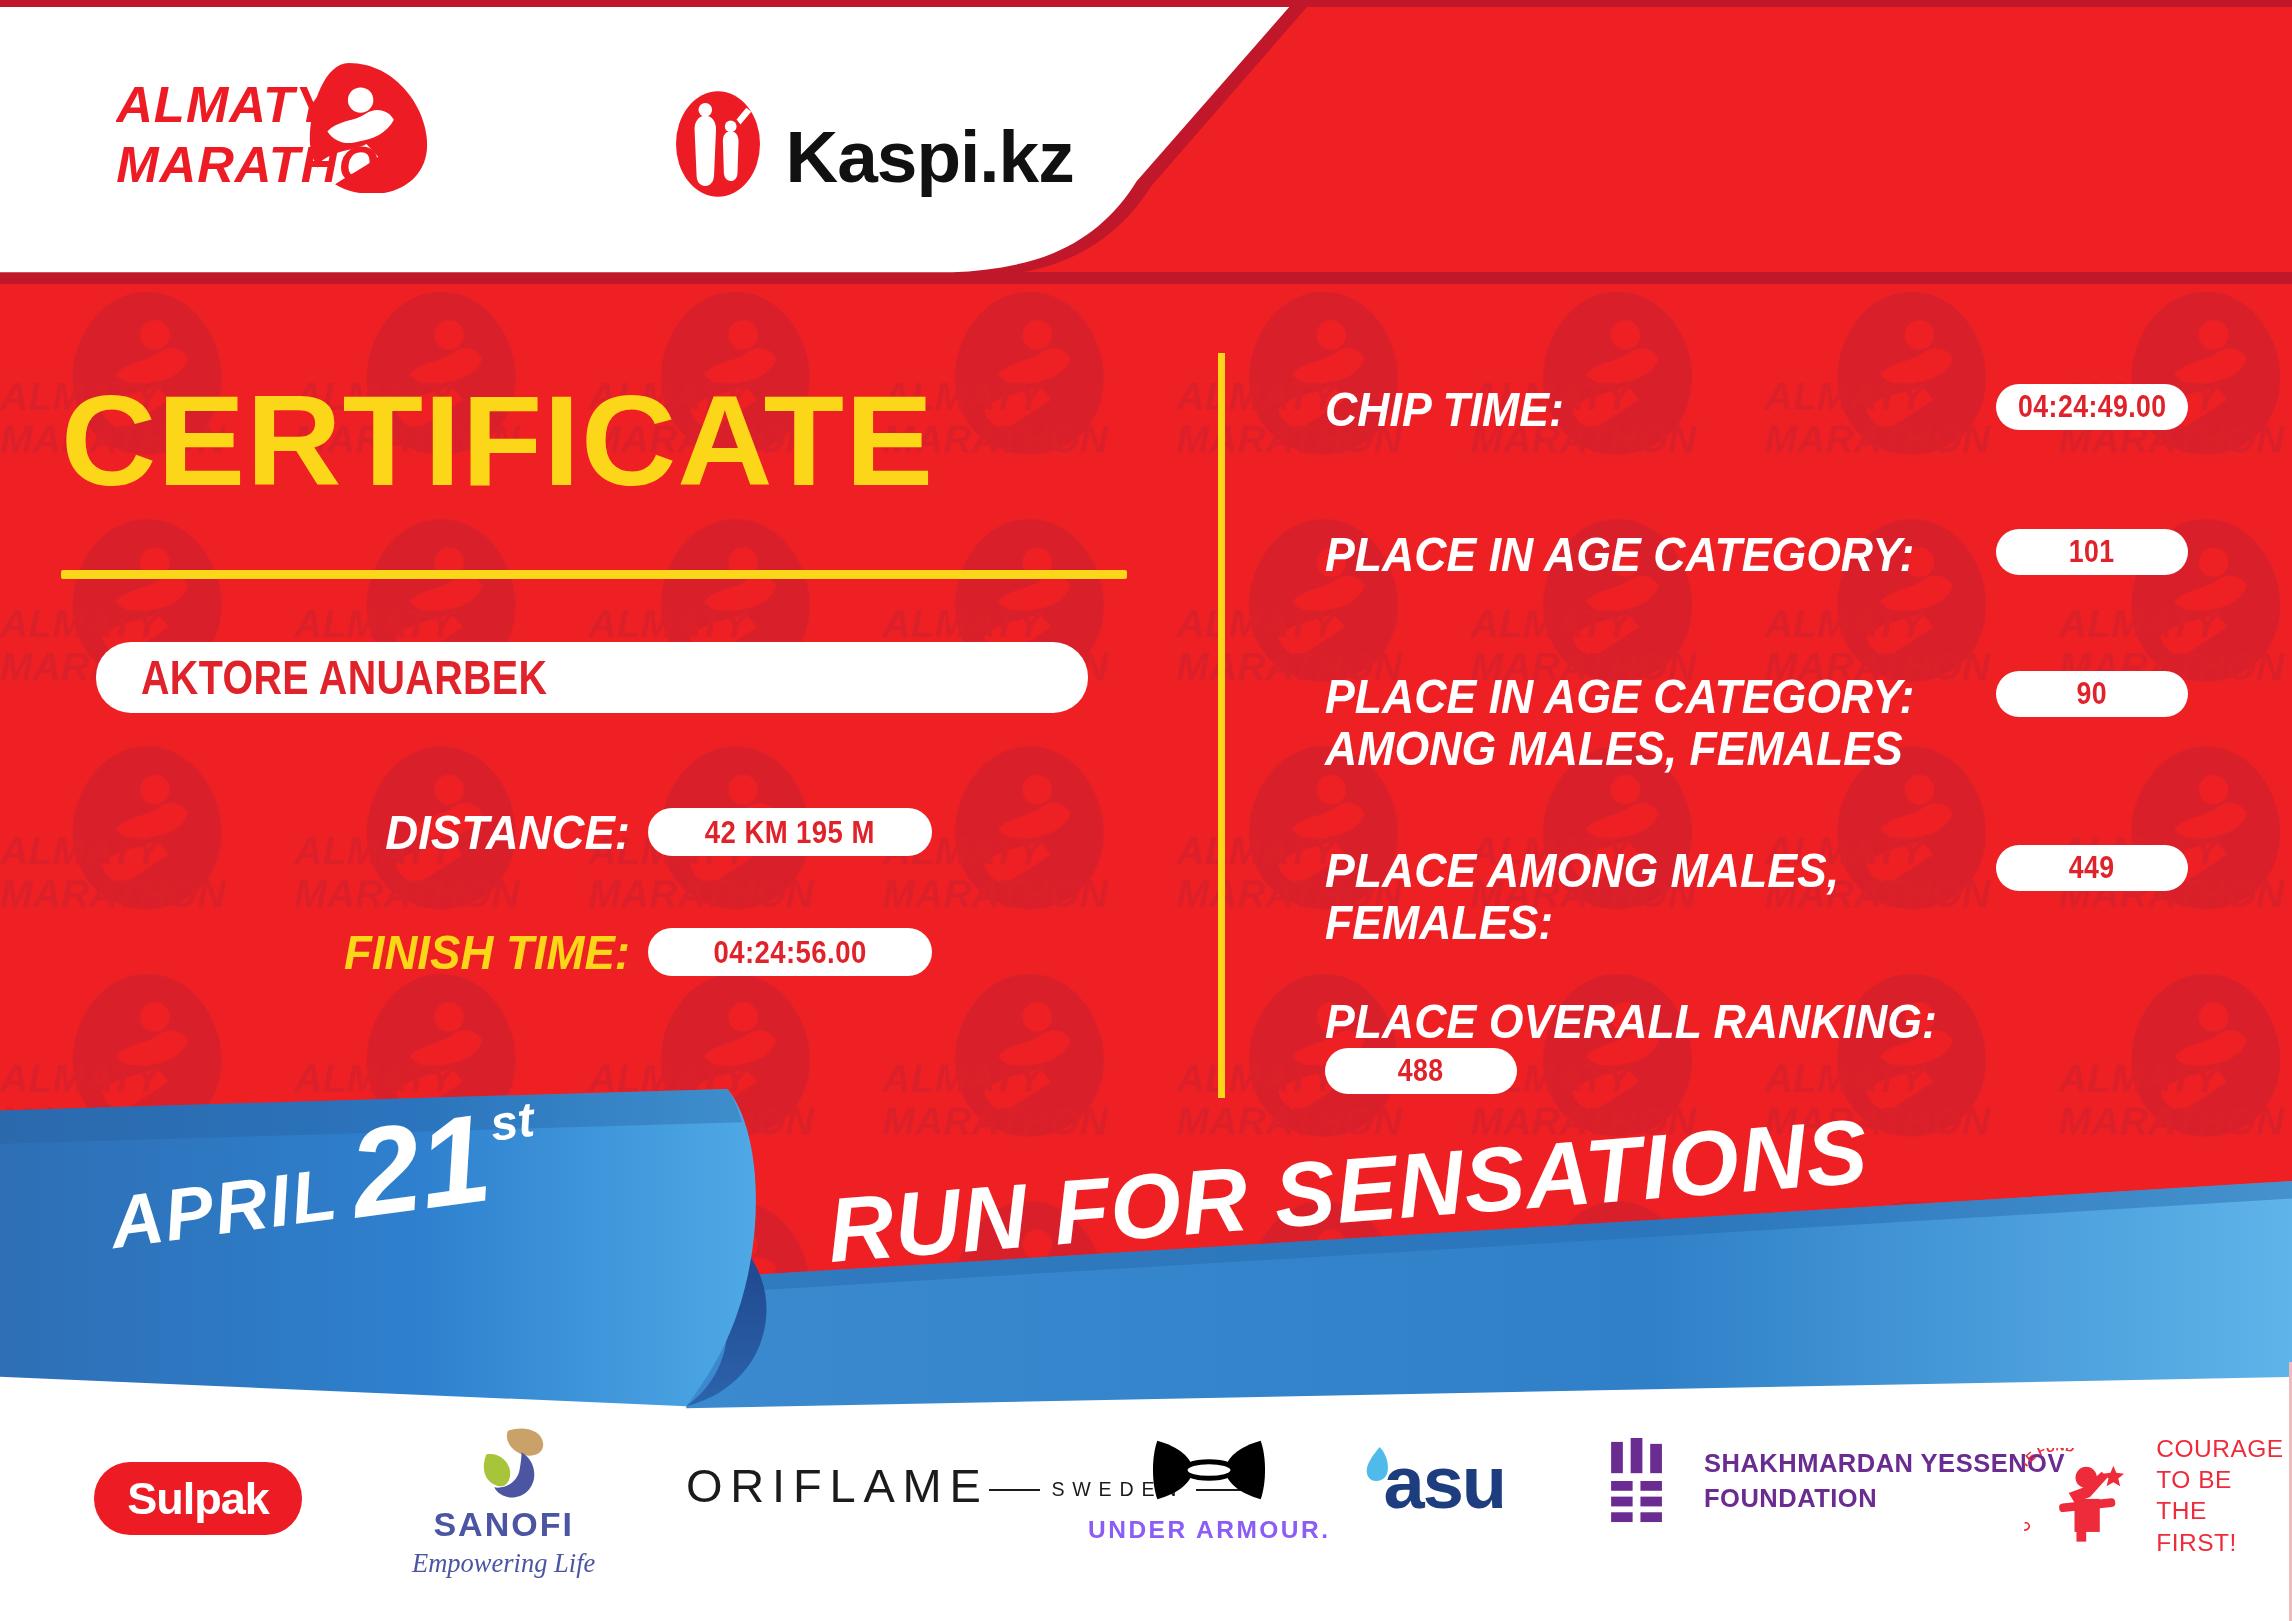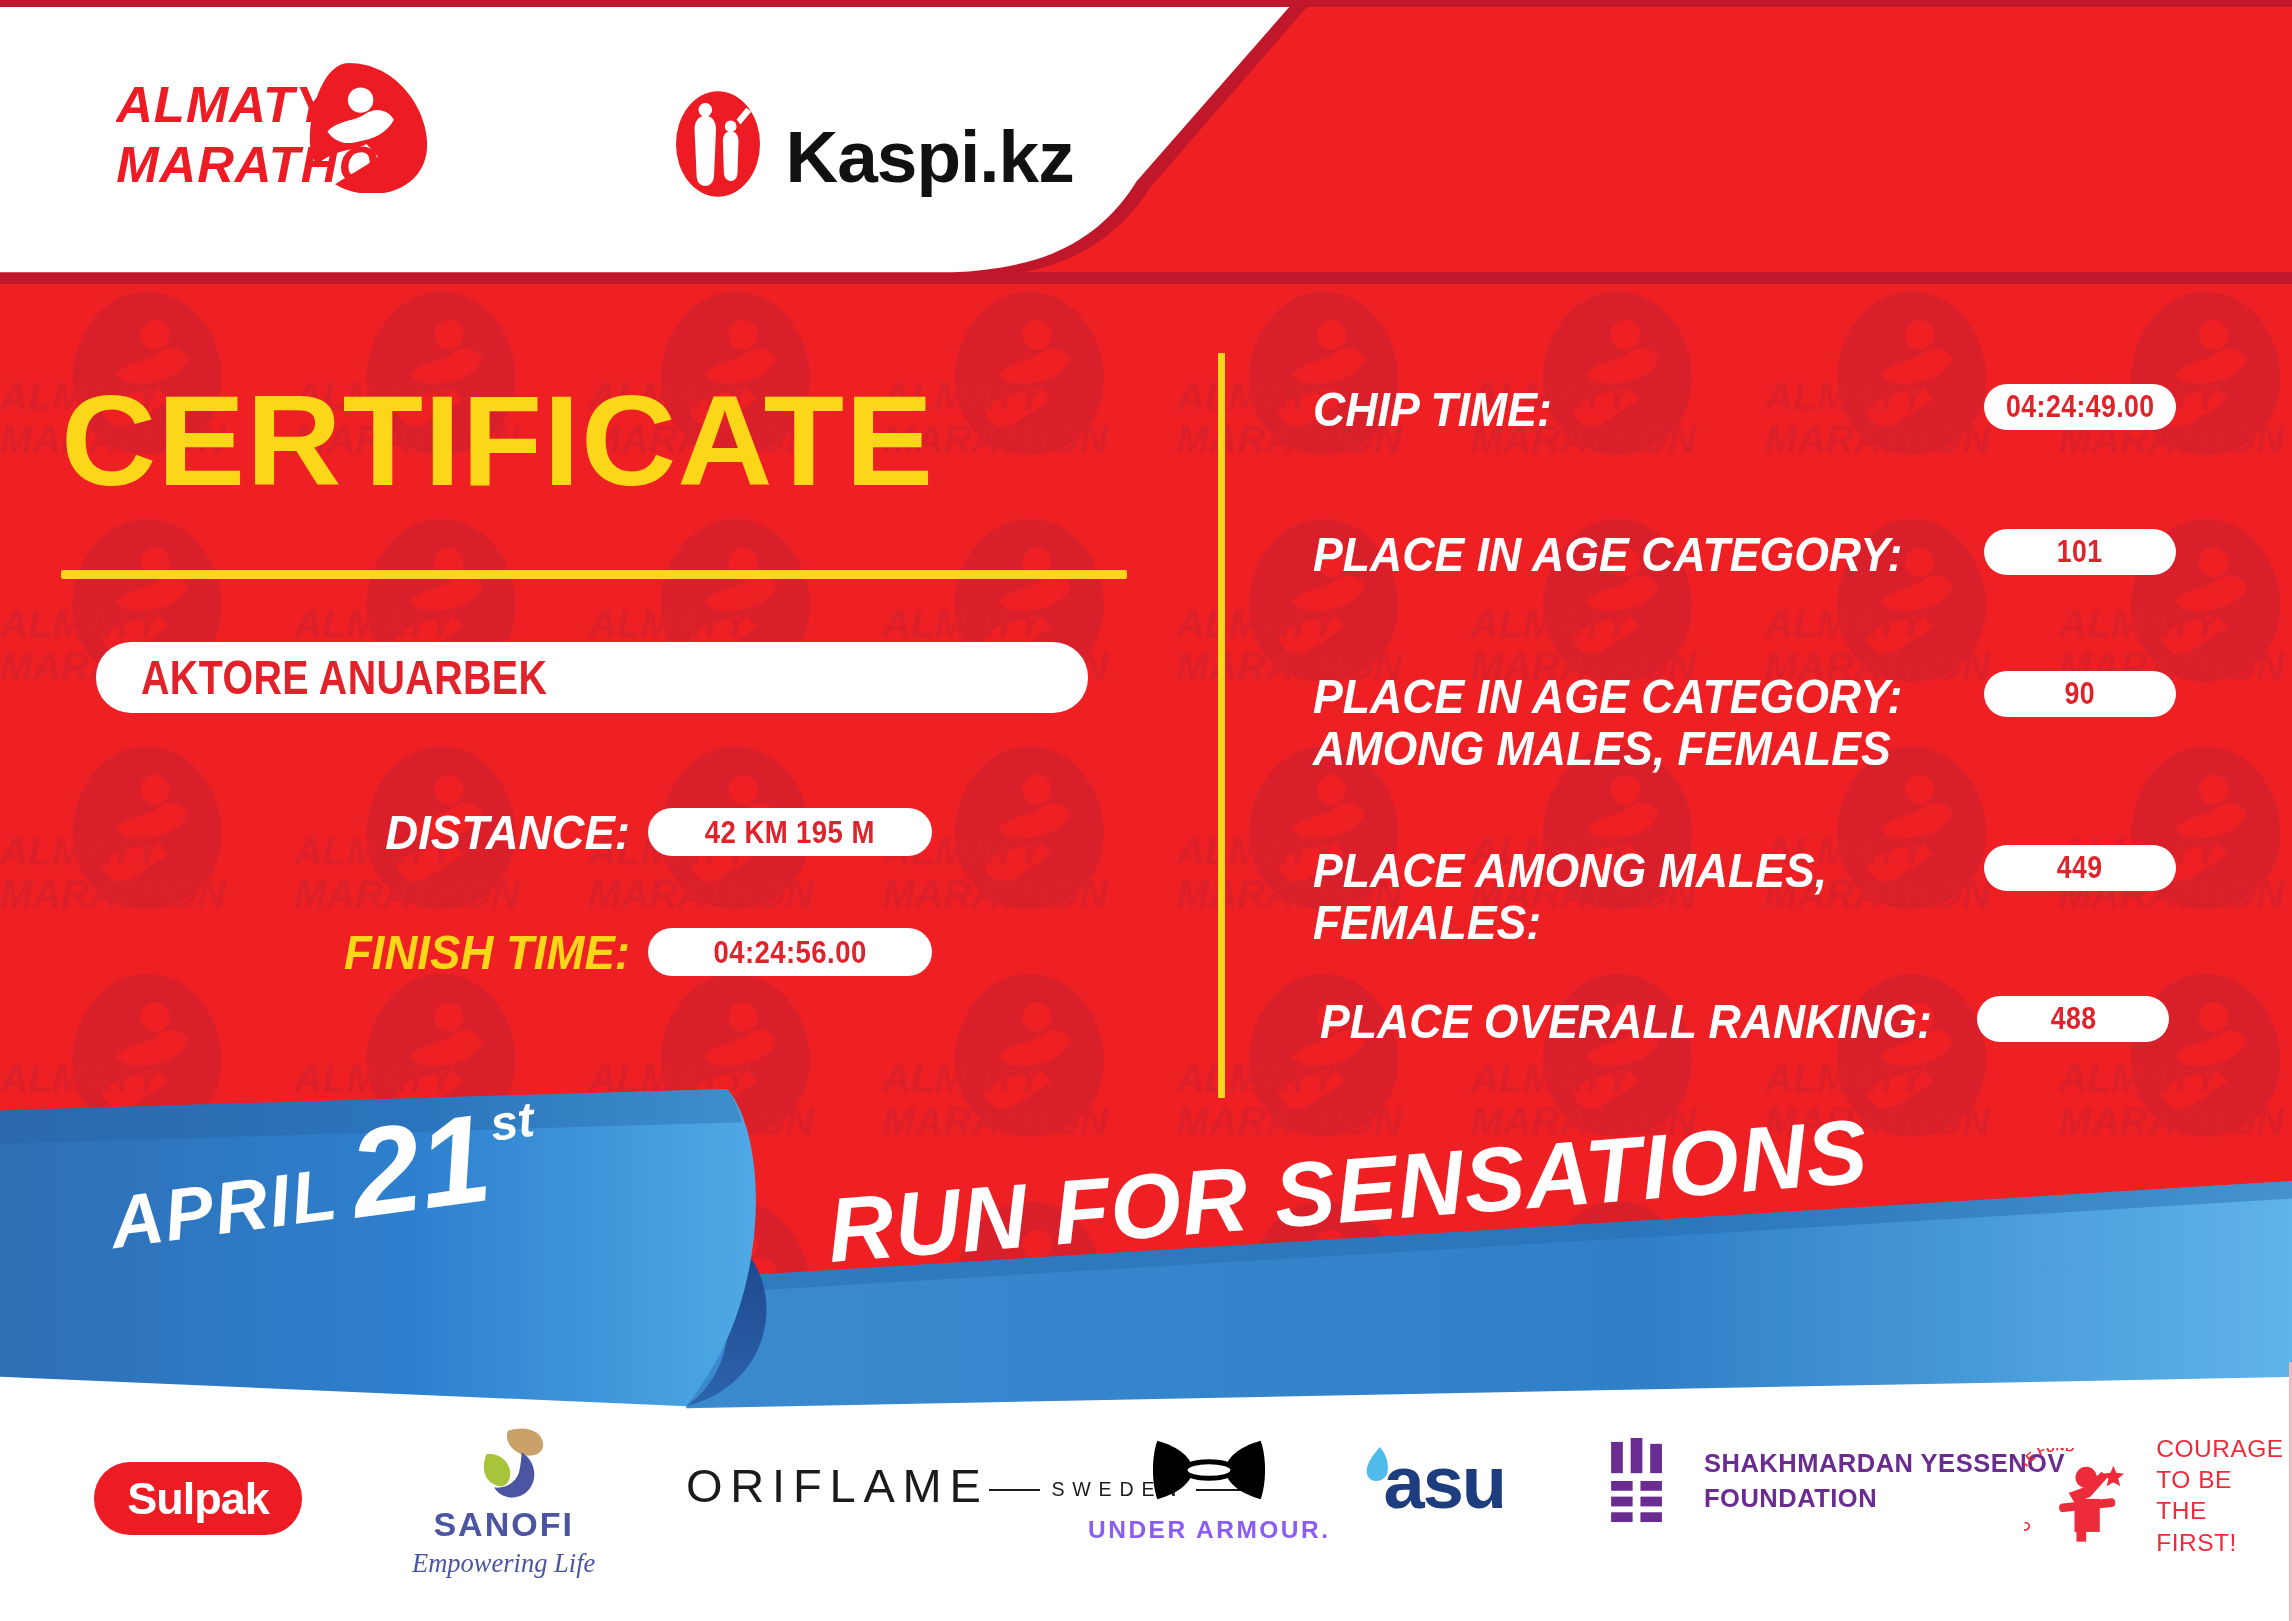--- a/index.html
+++ b/index.html
@@ -111,21 +111,21 @@
 
   
   .vdivide {
     position: absolute; left: 1218px; top: 353px;
     width: 6.9px; height: 745px; background: #FCD618; z-index: 14;
   }
 
   
   .rrow {
     position: absolute; z-index: 14;
-    display: flex; align-items: flex-start;
+    display: flex; align-items: flex-start; margin-left: 12px;
   }
   .rrow .rlbl {
     font-family: "Liberation Sans", sans-serif;
     font-weight: bold; font-style: italic; font-size: 48px;
     color: #ffffff; line-height: 1.08; text-align: left;
     transform: scaleX(0.93); transform-origin: left top;
     white-space: pre-line;
   }
   .rrow .rpill {
     background: #ffffff; border-radius: 24.5px; height: 46px;
@@ -333,21 +333,21 @@
   </div>
 
   <div class="rrow" style="left:1313px; top:845px; width:863px; justify-content:space-between;">
     <span class="rlbl">PLACE AMONG MALES,
 FEMALES:</span>
     <div class="rpill">
       <span>449</span>
     </div>
   </div>
 
-  <div class="rrow" style="left:1313px; top:996px; width:863px; justify-content:center;">
+  <div class="rrow" style="left:1313px; top:996px; width:863px; justify-content:flex-end;flex-direction:column;">
     <span class="rlbl">PLACE OVERALL RANKING:</span>
     <div class="rpill">
       <span>488</span>
     </div>
   </div>
 
   <svg class="ribbon-wrap" viewBox="0 0 2339 340" preserveAspectRatio="none">
     <defs>
       <linearGradient id="gL" x1="0" y1="0" x2="1" y2="0">
         <stop offset="0%" stop-color="#2E6FB5"></stop>

